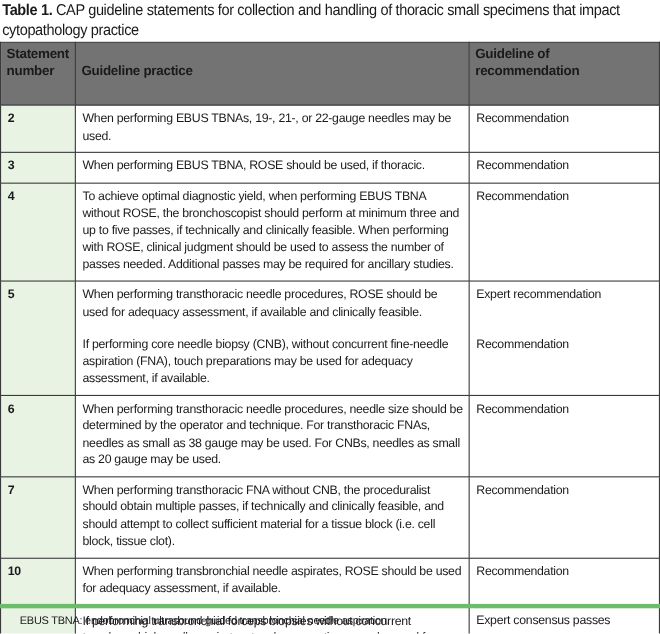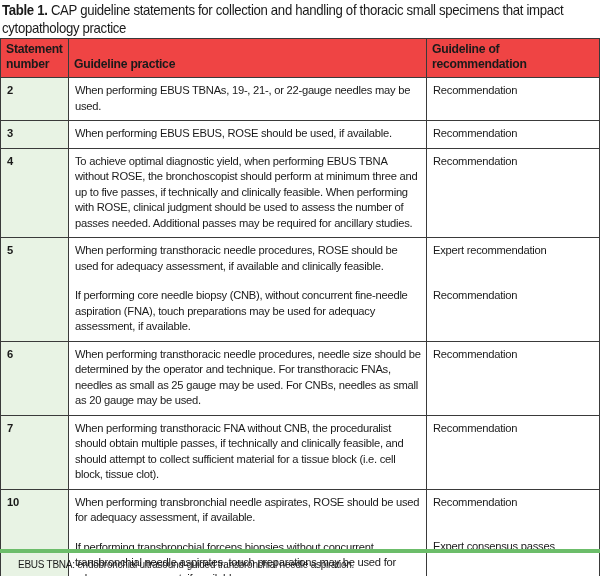--- a/index.html
+++ b/index.html
@@ -5,22 +5,22 @@
   html, body { margin: 0; padding: 0; background: #ffffff; }
   body { width: 600px; height: 576px; overflow: hidden; position: relative;
          font-family: "Liberation Sans", "DejaVu Sans", sans-serif; color: #1a1a1a; }
   .caption { position: absolute; left: 2px; top: 1px; width: 596px;
              font-size: 14.2px; line-height: 18px; letter-spacing: -0.35px;
              transform: scaleX(0.93); transform-origin: left top; width: 640px; }
   .caption b { font-weight: bold; }
   table { position: absolute; left: 0; top: 38px; width: 600px; border-collapse: collapse;
           font-size: 11.2px; line-height: 15.5px; letter-spacing: -0.25px; }
   th, td { border: 1.5px solid #3a3a3a; vertical-align: top; text-align: left; }
-  th { background: #ef4444; font-weight: bold; font-size: 12.2px; line-height: 15px;
-       vertical-align: bottom; padding: 3px 5px 5px 5px; color: #1a1a1a; }
+  th { background: #737373; font-weight: bold; font-size: 12.2px; line-height: 15px;
+       vertical-align: bottom; padding: 3px 5px 23px 5px; color: #1a1a1a; }
   td { padding: 5px 5px 6px 6px; }
   td.num { background: #e8f3e4; font-weight: bold; width: 56px; }
   td.stmt { width: 346px; }
   td.rec { }
   .gap { height: 14px; }
   .bottom-bar { position: absolute; left: 0; top: 549px; width: 600px; height: 4px; background: #6cbd6a; }
   .footnote { position: absolute; left: 18px; top: 559px; font-size: 10px; letter-spacing: -0.25px; }
   table tr:last-child td { border-bottom: none; }
 </style>
 </head>
@@ -42,21 +42,21 @@
         <td class="stmt">
           <div>When performing EBUS TBNAs, 19-, 21-, or 22-gauge needles may be used.</div>
         </td>
         <td class="rec">
           <div>Recommendation</div>
         </td>
       </tr>
       <tr>
         <td class="num">3</td>
         <td class="stmt">
-          <div>When performing EBUS EBUS, ROSE should be used, if available.</div>
+          <div>When performing EBUS TBNA, ROSE should be used, if thoracic.</div>
         </td>
         <td class="rec">
           <div>Recommendation</div>
         </td>
       </tr>
       <tr>
         <td class="num">4</td>
         <td class="stmt">
           <div>To achieve optimal diagnostic yield, when performing EBUS TBNA without ROSE, the bronchoscopist should perform at minimum three and up to five passes, if technically and clinically feasible. When performing with ROSE, clinical judgment should be used to assess the number of passes needed. Additional passes may be required for ancillary studies.</div>
         </td>
@@ -72,21 +72,21 @@
           <div>If performing core needle biopsy (CNB), without concurrent fine-needle aspiration (FNA), touch preparations may be used for adequacy assessment, if available.</div>
         </td>
         <td class="rec">
           <div>Expert recommendation</div>
           <div style="margin-top: 29px;">Recommendation</div>
         </td>
       </tr>
       <tr>
         <td class="num">6</td>
         <td class="stmt">
-          <div>When performing transthoracic needle procedures, needle size should be determined by the operator and technique. For transthoracic FNAs, needles as small as 25 gauge may be used. For CNBs, needles as small as 20 gauge may be used.</div>
+          <div>When performing transthoracic needle procedures, needle size should be determined by the operator and technique. For transthoracic FNAs, needles as small as 38 gauge may be used. For CNBs, needles as small as 20 gauge may be used.</div>
         </td>
         <td class="rec">
           <div>Recommendation</div>
         </td>
       </tr>
       <tr>
         <td class="num">7</td>
         <td class="stmt">
           <div>When performing transthoracic FNA without CNB, the proceduralist should obtain multiple passes, if technically and clinically feasible, and should attempt to collect sufficient material for a tissue block (i.e. cell block, tissue clot).</div>
         </td>

